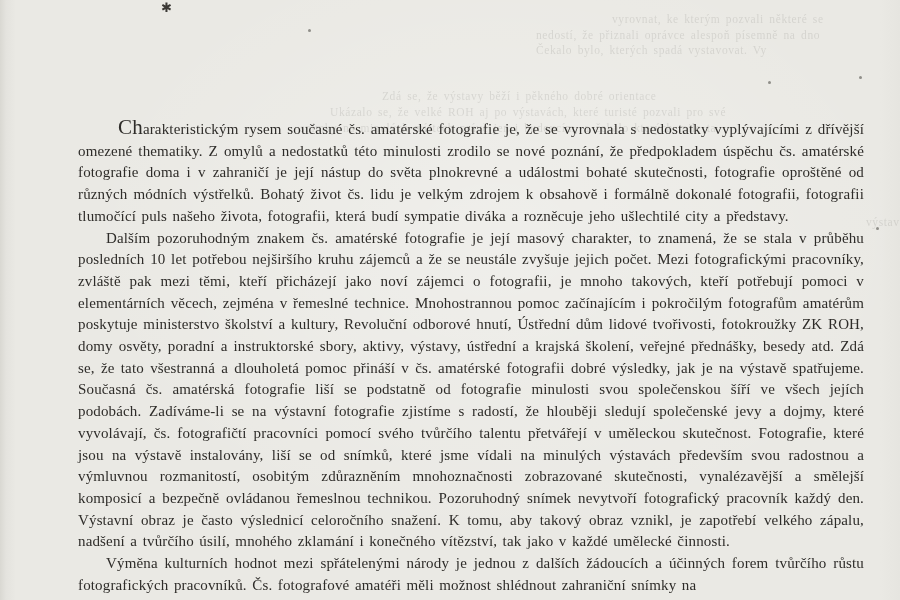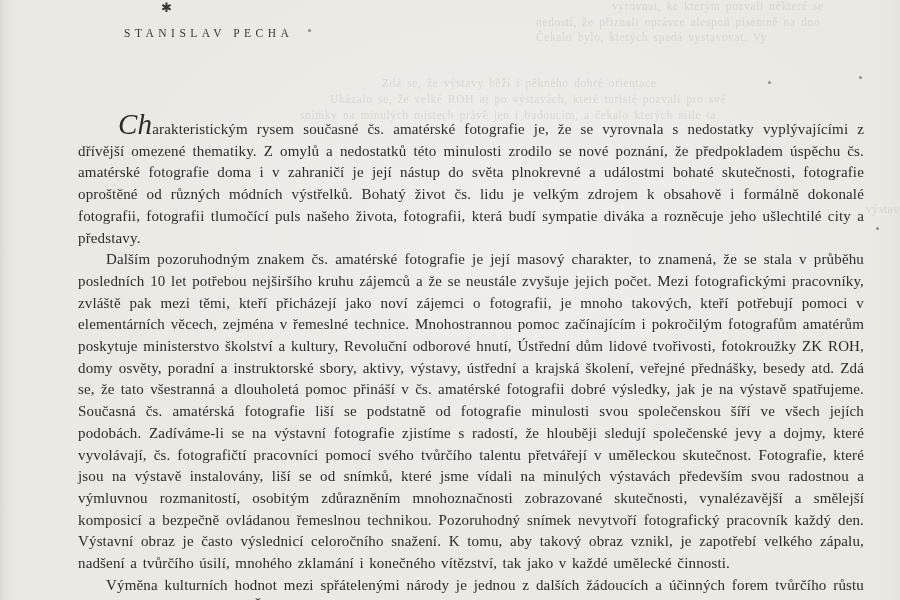--- a/index.html
+++ b/index.html
@@ -12,21 +12,21 @@
     position: relative;
     width: 900px; height: 600px;
     overflow: hidden;
     font-family: "Liberation Serif", "DejaVu Serif", serif;
     color: #2e2c29;
     background:
       radial-gradient(ellipse at 55% 40%, rgba(255,255,255,0.25) 0%, rgba(255,255,255,0) 60%),
       linear-gradient(90deg, #d9d8d2 0px, #e4e3de 6px, #eae9e4 16px, #eae9e4 880px, #e6e5e0 900px);
   }
   
-  .ghost-layer { position: absolute; inset: 0; pointer-events: none; }
+  .ghost-layer { position: absolute; inset: 0; pointer-events: none; margin-top: 13px; }
   .ghost-line {
     position: absolute;
     font-family: "Liberation Serif", "DejaVu Serif", serif;
     font-size: 11.5px;
     letter-spacing: 0.6px;
     word-spacing: 2px;
     color: #55544f;
     opacity: 0.14;
     filter: blur(0.6px);
     white-space: nowrap;
@@ -65,24 +65,23 @@
     margin: 0;
     font-size: 15px;
     line-height: 21.7px;
     text-align: justify;
     word-spacing: 1.6px;
     letter-spacing: 0.15px;
     text-indent: 28px;
   }
   .article-body p.first { text-indent: 40px; }
   .initial-cap {
-    font-size: 29px;
+    font-size: 21px;
     line-height: 0;
     letter-spacing: 0.2px;
-    font-style: italic;
   }
 </style>
 </head>
 <body>
 
 <div class="page">
 
   <div class="ghost-layer" id="ghost-layer">
       <div class="ghost-line" style="left: 612px; top: 0px;">vyrovnat, ke kterým pozvali některé se</div>
       <div class="ghost-line" style="left: 536px; top: 16px;">nedostí, že přiznali oprávce alespoň písemně na dno</div>
@@ -94,21 +93,20 @@
     </div>
 
   <div class="speck" style="left:308px; top:29px;"></div>
   <div class="speck" style="left:768px; top:81px;"></div>
   <div class="speck" style="left:859px; top:76px;"></div>
   <div class="speck" style="left:876px; top:227px;"></div>
 
   <div class="star-marker">✱</div>
 
   <div class="author-block">
-    <div class="author-name">STANISLAV PECHA</div>
   </div>
 
   <div class="article-body" id="paragraphs">
       <p class="first"><span class="initial-cap">Ch</span>arakteristickým rysem současné čs. amatérské fotografie je, že se vyrovnala s nedostatky vyplývajícími z dřívější omezené thematiky. Z omylů a nedostatků této minulosti zrodilo se nové poznání, že předpokladem úspěchu čs. amatérské fotografie doma i v zahraničí je její nástup do světa plnokrevné a událostmi bohaté skutečnosti, fotografie oproštěné od různých módních výstřelků. Bohatý život čs. lidu je velkým zdrojem k obsahově i formálně dokonalé fotografii, fotografii tlumočící puls našeho života, fotografii, která budí sympatie diváka a rozněcuje jeho ušlechtilé city a představy.</p>
       <p>Dalším pozoruhodným znakem čs. amatérské fotografie je její masový charakter, to znamená, že se stala v průběhu posledních 10 let potřebou nejširšího kruhu zájemců a že se neustále zvyšuje jejich počet. Mezi fotografickými pracovníky, zvláště pak mezi těmi, kteří přicházejí jako noví zájemci o fotografii, je mnoho takových, kteří potřebují pomoci v elementárních věcech, zejména v řemeslné technice. Mnohostrannou pomoc začínajícím i pokročilým fotografům amatérům poskytuje ministerstvo školství a kultury, Revoluční odborové hnutí, Ústřední dům lidové tvořivosti, fotokroužky ZK ROH, domy osvěty, poradní a instruktorské sbory, aktivy, výstavy, ústřední a krajská školení, veřejné přednášky, besedy atd. Zdá se, že tato všestranná a dlouholetá pomoc přináší v čs. amatérské fotografii dobré výsledky, jak je na výstavě spatřujeme. Současná čs. amatérská fotografie liší se podstatně od fotografie minulosti svou společenskou šíří ve všech jejích podobách. Zadíváme-li se na výstavní fotografie zjistíme s radostí, že hlouběji sledují společenské jevy a dojmy, které vyvolávají, čs. fotografičtí pracovníci pomocí svého tvůrčího talentu přetvářejí v uměleckou skutečnost. Fotografie, které jsou na výstavě instalovány, liší se od snímků, které jsme vídali na minulých výstavách především svou radostnou a výmluvnou rozmanitostí, osobitým zdůrazněním mnohoznačnosti zobrazované skutečnosti, vynalézavější a smělejší komposicí a bezpečně ovládanou řemeslnou technikou. Pozoruhodný snímek nevytvoří fotografický pracovník každý den. Výstavní obraz je často výslednicí celoročního snažení. K tomu, aby takový obraz vznikl, je zapotřebí velkého zápalu, nadšení a tvůrčího úsilí, mnohého zklamání i konečného vítězství, tak jako v každé umělecké činnosti.</p>
       <p>Výměna kulturních hodnot mezi spřátelenými národy je jednou z dalších žádoucích a účinných forem tvůrčího růstu fotografických pracovníků. Čs. fotografové amatéři měli možnost shlédnout zahraniční snímky na</p>
     </div>
 
 </div>
 

